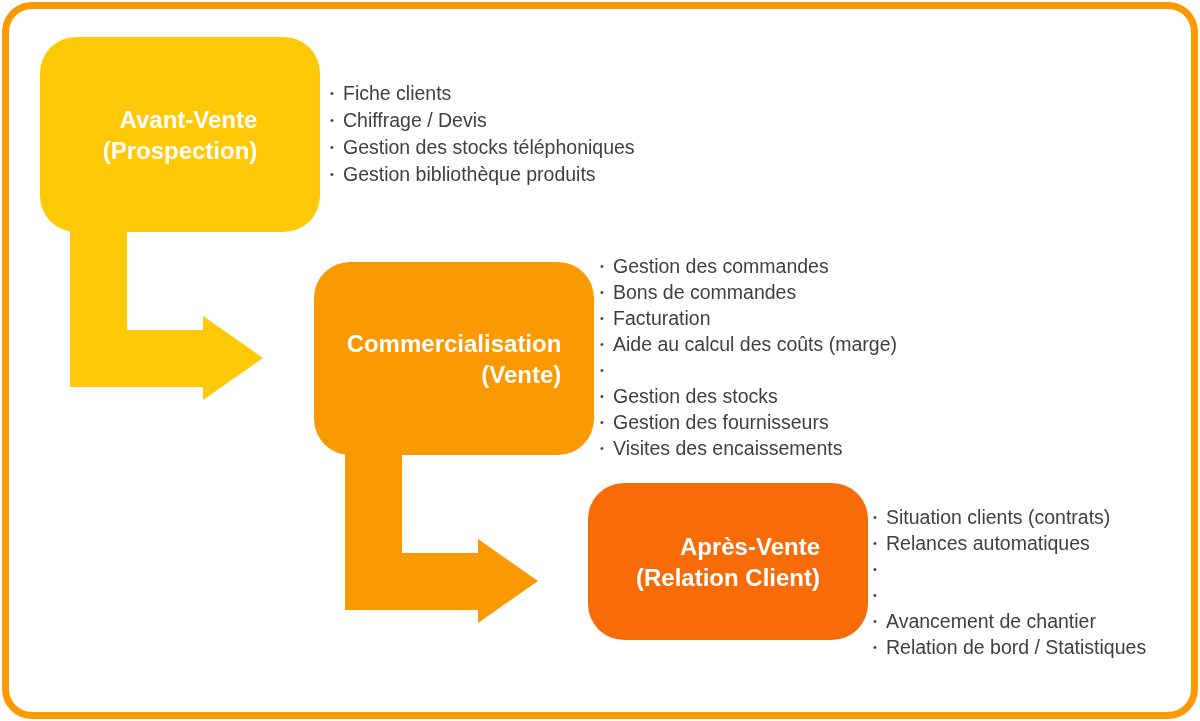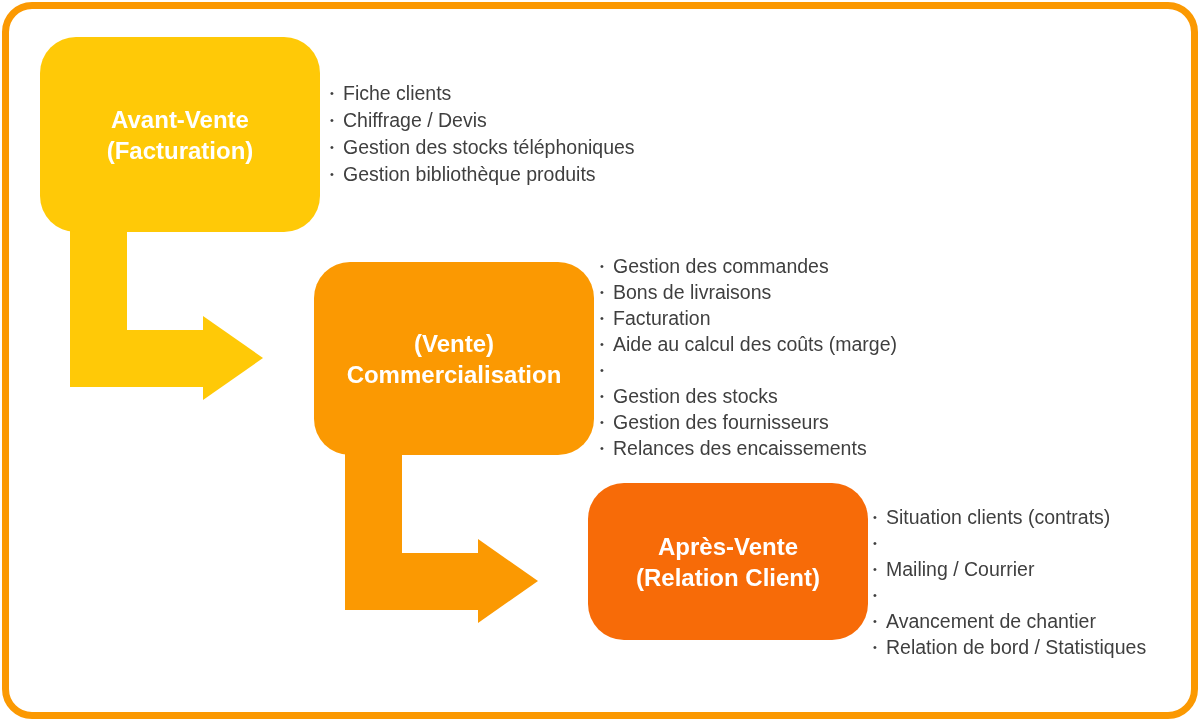--- a/index.html
+++ b/index.html
@@ -28,20 +28,21 @@
     align-items: center;
     justify-content: center;
     text-align: center;
     z-index: 2;
   }
   .stage-title {
     color: #ffffff;
     font-weight: 700;
     font-size: 24px;
     line-height: 31px;
+    text-align: right;
   }
   .box1 { left: 40px;  top: 37px;  width: 280px; height: 195px; background: var(--yellow, #FFC907); }
   .box2 { left: 314px; top: 262px; width: 280px; height: 193px; background: var(--orange, #FB9902); }
   .box3 { left: 588px; top: 483px; width: 280px; height: 157px; background: var(--deep_orange, #F76B08); }
 
   
   .arrow-part { position: absolute; z-index: 1; }
   .a1 { background: var(--yellow, #FFC907); }
   .a2 { background: var(--orange, #FB9902); }
   .a1-stem { left: 70px;  top: 222px; width: 57px;  height: 165px; }
@@ -89,21 +90,21 @@
   <div class="arrow-part a1 a1-arm"></div>
   <div class="arrow-part a1-head"></div>
 
   <div class="arrow-part a2 a2-stem"></div>
   <div class="arrow-part a2 a2-arm"></div>
   <div class="arrow-part a2-head"></div>
 
   <div class="stage-box box1">
     <div class="stage-title">
       <div>Avant-Vente</div>
-      <div>(Facturation)</div>
+      <div>(Prospection)</div>
     </div>
   </div>
   <ul class="items list1">
       <li>
         <span class="bullet">•</span>
         <span class="item-text">Fiche clients</span>
       </li>
       <li>
         <span class="bullet">•</span>
         <span class="item-text">Chiffrage / Devis</span>
@@ -113,32 +114,32 @@
         <span class="item-text">Gestion des stocks téléphoniques</span>
       </li>
       <li>
         <span class="bullet">•</span>
         <span class="item-text">Gestion bibliothèque produits</span>
       </li>
     </ul>
 
   <div class="stage-box box2">
     <div class="stage-title">
+      <div>Commercialisation</div>
       <div>(Vente)</div>
-      <div>Commercialisation</div>
     </div>
   </div>
   <ul class="items list2">
       <li>
         <span class="bullet">•</span>
         <span class="item-text">Gestion des commandes</span>
       </li>
       <li>
         <span class="bullet">•</span>
-        <span class="item-text">Bons de livraisons</span>
+        <span class="item-text">Bons de commandes</span>
       </li>
       <li>
         <span class="bullet">•</span>
         <span class="item-text">Facturation</span>
       </li>
       <li>
         <span class="bullet">•</span>
         <span class="item-text">Aide au calcul des coûts (marge)</span>
       </li>
       <li>
@@ -147,41 +148,41 @@
       <li>
         <span class="bullet">•</span>
         <span class="item-text">Gestion des stocks</span>
       </li>
       <li>
         <span class="bullet">•</span>
         <span class="item-text">Gestion des fournisseurs</span>
       </li>
       <li>
         <span class="bullet">•</span>
-        <span class="item-text">Relances des encaissements</span>
+        <span class="item-text">Visites des encaissements</span>
       </li>
     </ul>
 
   <div class="stage-box box3">
     <div class="stage-title">
       <div>Après-Vente</div>
       <div>(Relation Client)</div>
     </div>
   </div>
   <ul class="items list3">
       <li>
         <span class="bullet">•</span>
         <span class="item-text">Situation clients (contrats)</span>
       </li>
       <li>
         <span class="bullet">•</span>
+        <span class="item-text">Relances automatiques</span>
       </li>
       <li>
         <span class="bullet">•</span>
-        <span class="item-text">Mailing / Courrier</span>
       </li>
       <li>
         <span class="bullet">•</span>
       </li>
       <li>
         <span class="bullet">•</span>
         <span class="item-text">Avancement de chantier</span>
       </li>
       <li>
         <span class="bullet">•</span>

